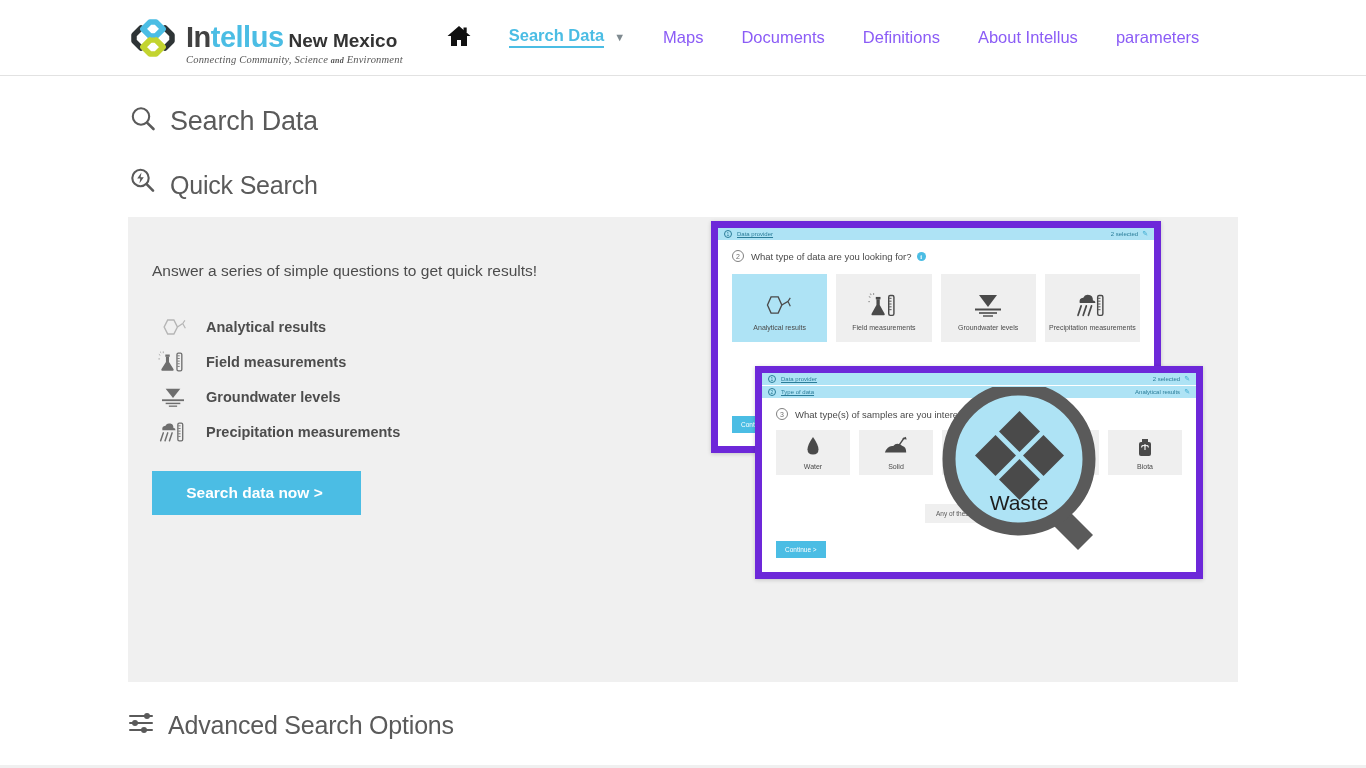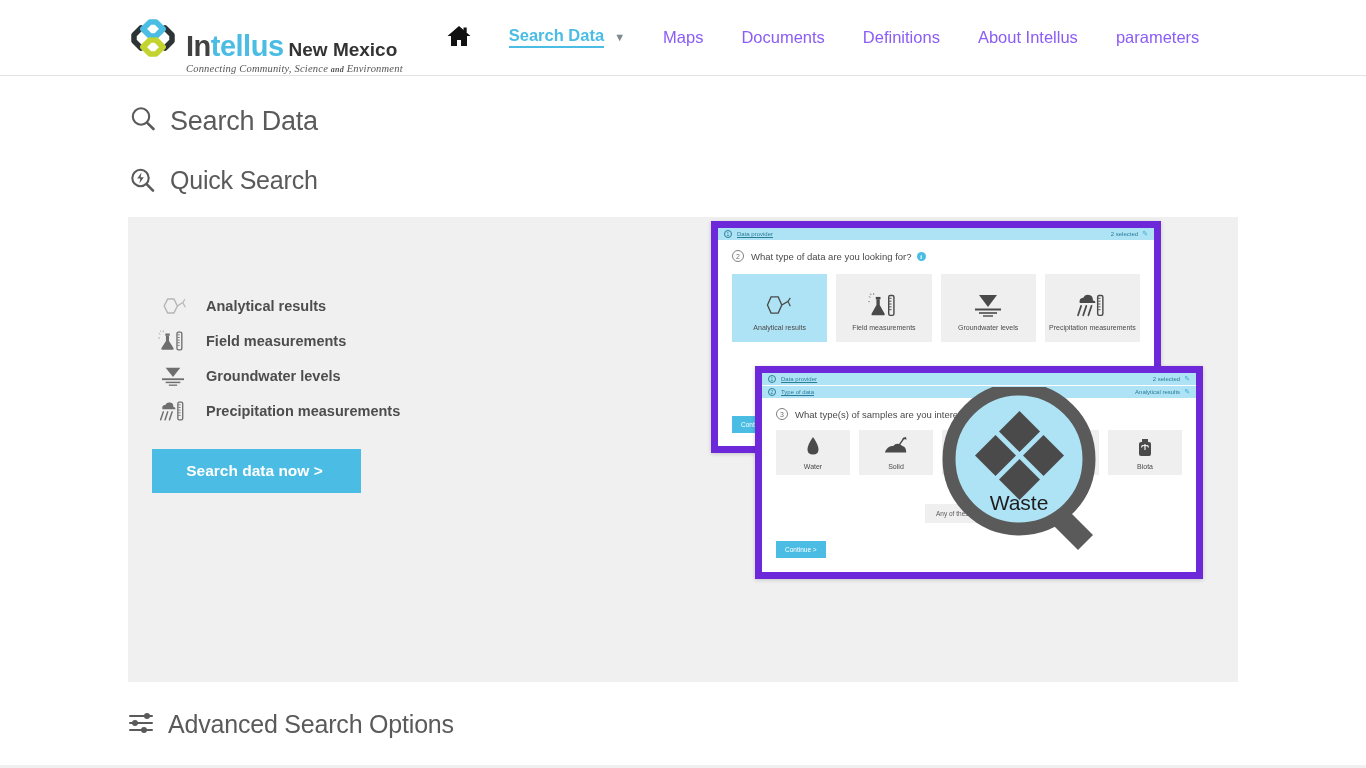--- a/index.html
+++ b/index.html
@@ -16,21 +16,21 @@
   
   .header {
     height:76px; width:100%;
     background:#fff;
     border-bottom:1px solid #e2e2e2;
     display:flex; align-items:center;
     position:relative;
   }
   .brand { display:flex; align-items:center; margin-left:128px; }
   .logo-mark { width:50px; height:48px; position:relative; flex:none; }
-  .brand-text { margin-left:8px; position:relative; top:15px;}
+  .brand-text { margin-left:8px; position:relative; top:6px;}
   .wordmark { font-size:29px; font-weight:bold; letter-spacing:-0.5px; line-height:1; white-space:nowrap;}
   .wm-in { color:#414141; }
   .wm-tellus { color:#4bbde4; }
   .wm-nm { color:#333; font-size:19px; font-weight:bold; margin-left:5px; letter-spacing:0; }
   .tagline {
     font-family:"Liberation Serif", serif;
     font-style:italic; font-size:10.5px; color:#555;
     margin-top:2px; letter-spacing:0.2px; white-space:nowrap;
   }
   .tagline .small { font-size:8px;font-weight:bold; }
@@ -52,21 +52,21 @@
   .page { padding-left:128px; padding-right:128px; }
 
   .page-title {
     display:flex; align-items:center; gap:12px;
     margin-top:28px;
   }
   .page-title .title-text {
     font-size:27px; color:#5a5a5a; font-weight:normal; letter-spacing:-0.2px;
   }
   .section-head {
-    display:flex; align-items:flex-start; gap:12px;
+    display:flex; align-items:flex-end; gap:12px;
     margin-top:28px;
   }
   .section-head .sh-text {
     font-size:25px; color:#5a5a5a; font-weight:normal; letter-spacing:-0.2px;
   }
 
   
   .qs-card {
     position:relative;
     margin-top:17px;
@@ -263,20 +263,21 @@
         <circle cx="12.5" cy="12" r="8.2" fill="none" stroke="#5a5a5a" stroke-width="2.1"></circle>
         <line x1="18.6" y1="18.2" x2="25" y2="24.6" stroke="#5a5a5a" stroke-width="2.6" stroke-linecap="round"></line>
         <path d="M13.5 6.6 L9.2 12.6 H12.3 L11.4 17.4 L15.8 11.3 H12.6 Z" fill="#5a5a5a"></path>
       </svg>
     </span>
     <span class="sh-text">Quick Search</span>
   </div>
 
   <div class="qs-card">
     <div class="qs-left">
+      <div class="qs-lead">Answer a series of simple questions to get quick results!</div>
 
       <div class="feat-list">
 
         <div class="feat-row">
           <span class="feat-icon">
             <svg width="30" height="22" viewBox="0 0 34 24">
               <polygon points="11,4 18,4 22,12 18,20 11,20 7,12" fill="none" stroke="#b5b5b5" stroke-width="1.6"></polygon>
               <line x1="22" y1="12" x2="28" y2="8" stroke="#b5b5b5" stroke-width="1.6"></line>
               <line x1="28" y1="8" x2="30.5" y2="4.5" stroke="#b5b5b5" stroke-width="1.3"></line>
               <line x1="28" y1="8" x2="31" y2="13.5" stroke="#b5b5b5" stroke-width="1.3"></line>

